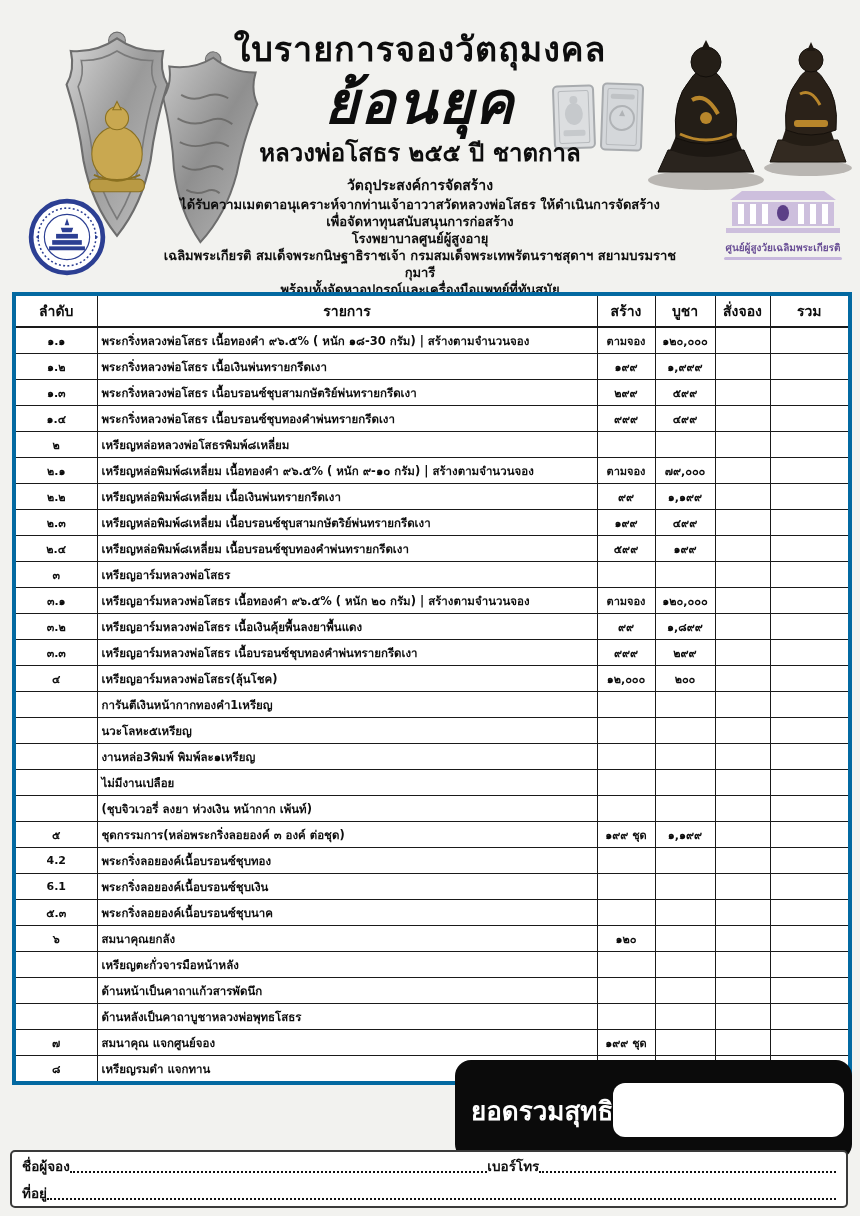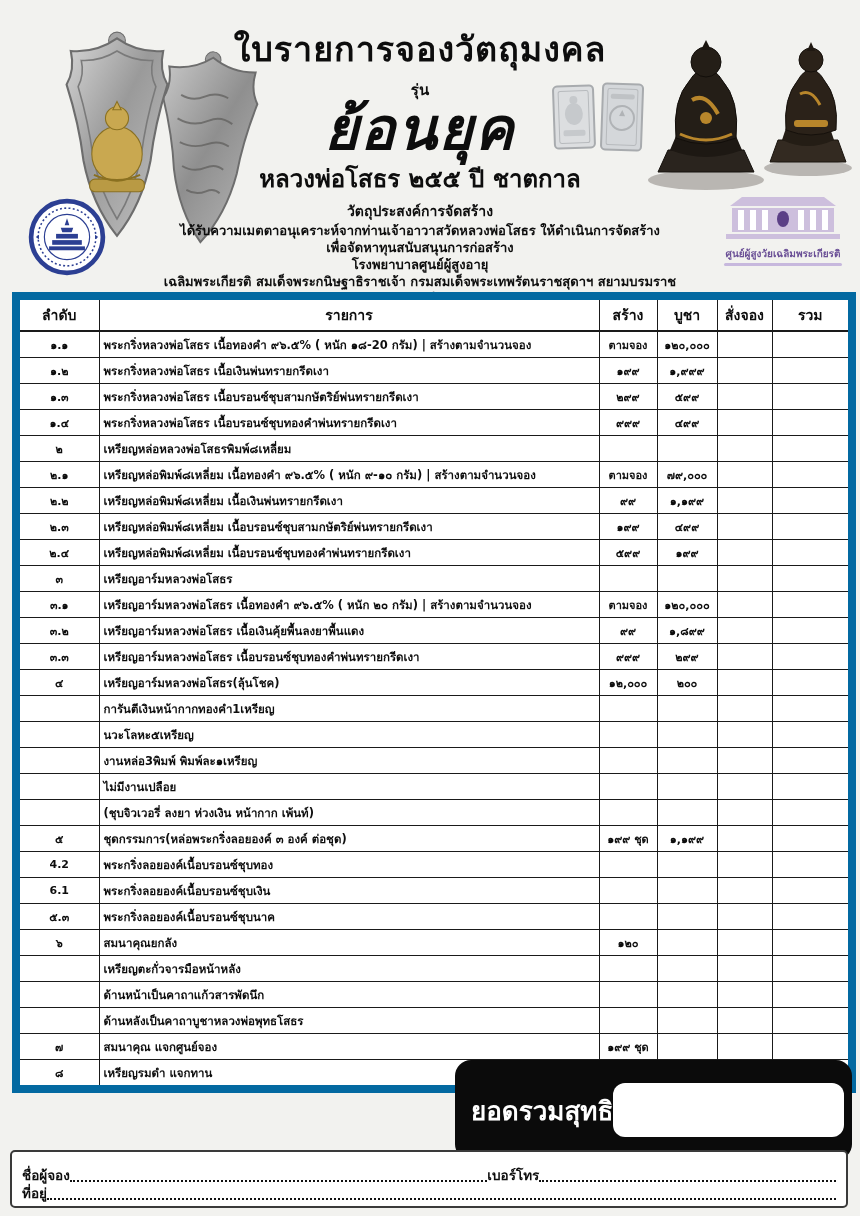--- a/index.html
+++ b/index.html
@@ -34,21 +34,21 @@
   
   table.order{
     position:absolute;left:12px;top:292px;
     border-collapse:collapse;table-layout:fixed;
     width:836px;background:#fff;
   }
   table.order th,table.order td{
     border:1px solid #1a1a1a;
     overflow:hidden;white-space:nowrap;
   }
-  table.order{border:8px solid #0369a1;}
+  table.order{border:4px solid #0369a1;}
   table.order th{
     height:28px;font-size:14px;font-weight:bold;border-bottom:2px solid #1a1a1a;
     background:#fff;
   }
   table.order td{height:25px;padding:0 4px;background:#fff;}
   td.c-no,td.c-made,td.c-price,td.c-order,td.c-total{text-align:center;font-weight:bold;font-size:11px;}
   td.c-item{text-align:left;font-weight:bold;font-size:11.5px;padding-left:7px;}
 
   
   .total-box{
@@ -59,21 +59,21 @@
   }
   .total-label{color:#fff;font-size:26px;font-weight:bold;white-space:nowrap;}
   .total-input{
     width:232px;height:54px;background:#fff;border-radius:12px;border:none;
   }
 
   
   .booking-form{
     position:absolute;left:10px;top:1150px;width:838px;height:58px;
     background:#fff;border:2px solid #3a3a3a;border-radius:5px;
-    box-sizing:border-box;padding:16px 10px 6px 10px;
+    box-sizing:border-box;padding:7px 10px 6px 10px;
     display:flex;flex-direction:column;justify-content:space-between;
   }
   .form-line{display:flex;align-items:flex-end;}
   .form-label{font-size:13.5px;font-weight:bold;white-space:nowrap;line-height:14px;}
   .dotfill{border-bottom:2px dotted #111;height:12px;}
   .fill-name{flex:1.9;}
   .fill-phone{flex:1.35;}
   .fill-address{flex:1;}
 </style>
 </head>
@@ -168,21 +168,21 @@
     <circle cx="50" cy="50" r="29" fill="none" stroke="#2c3f93" stroke-width="1.5"></circle>
     <path d="M50 26 l3 9 h-6 z" fill="#2c3f93"></path>
     <path d="M42 38 h16 l-2 6 h-12 z" fill="#2c3f93"></path>
     <rect x="36" y="46" width="28" height="6" fill="#2c3f93"></rect>
     <rect x="31" y="54" width="38" height="6" fill="#2c3f93"></rect>
     <rect x="27" y="62" width="46" height="5" fill="#2c3f93"></rect>
     <path d="M10 50 l4 -3 v6 z" fill="#2c3f93"></path>
       <path d="M90 50 l-4 -3 v6 z" fill="#2c3f93"></path>
   </svg>
 
-  <div class="art" style="left:712px;top:194px;width:142px;">
+  <div class="art" style="left:712px;top:188px;width:142px;">
     <svg width="142" height="48" viewBox="0 0 142 48">
       <path d="M18 12 L124 12 L112 3 L30 3 Z" fill="#cdbfdd"></path>
       <rect x="20" y="14" width="102" height="24" fill="#cdbfdd"></rect>
       <g fill="#ffffff">
         <rect x="26" y="16" width="6" height="20"></rect>
           <rect x="38" y="16" width="6" height="20"></rect>
         <rect x="50" y="16" width="6" height="20"></rect>
           <rect x="86" y="16" width="6" height="20"></rect>
         <rect x="98" y="16" width="6" height="20"></rect>
           <rect x="110" y="16" width="6" height="20"></rect>
@@ -190,21 +190,20 @@
       <rect x="62" y="14" width="18" height="24" fill="#cdbfdd"></rect>
       <ellipse cx="71" cy="25" rx="6" ry="8" fill="#5b3f86"></ellipse>
       <rect x="14" y="40" width="114" height="5" fill="#cdbfdd"></rect>
     </svg>
     <div class="elder-caption">ศูนย์ผู้สูงวัยเฉลิมพระเกียรติ</div>
     <div class="elder-subline"></div>
   </div>
 
   <div class="header-text">
     <div class="page-title">ใบรายการจองวัตถุมงคล</div>
-    <div class="edition-label">รุ่น</div>
     <div class="edition-name">ย้อนยุค</div>
     <div class="subtitle">หลวงพ่อโสธร ๒๕๕ ปี ชาตกาล</div>
     <div class="purpose-title">วัตถุประสงค์การจัดสร้าง</div>
     <div class="purpose-line">ได้รับความเมตตาอนุเคราะห์จากท่านเจ้าอาวาสวัดหลวงพ่อโสธร ให้ดำเนินการจัดสร้าง</div>
     <div class="purpose-line">เพื่อจัดหาทุนสนับสนุนการก่อสร้าง</div>
     <div class="purpose-line">โรงพยาบาลศูนย์ผู้สูงอายุ</div>
     <div class="purpose-line">เฉลิมพระเกียรติ สมเด็จพระกนิษฐาธิราชเจ้า กรมสมเด็จพระเทพรัตนราชสุดาฯ สยามบรมราชกุมารี</div>
     <div class="purpose-line">พร้อมทั้งจัดหาอุปกรณ์และเครื่องมือแพทย์ที่ทันสมัย</div>
   </div>
 
@@ -223,21 +222,21 @@
         <th>รายการ</th>
         <th>สร้าง</th>
         <th>บูชา</th>
         <th>สั่งจอง</th>
         <th>รวม</th>
       </tr>
     </thead>
     <tbody>
         <tr>
           <td class="c-no">๑.๑</td>
-          <td class="c-item">พระกริ่งหลวงพ่อโสธร เนื้อทองคำ ๙๖.๕% ( หนัก ๑๘-20 กรัม) | สร้างตามจำนวนจอง</td>
+          <td class="c-item">พระกริ่งหลวงพ่อโสธร เนื้อทองคำ ๙๖.๕% ( หนัก ๑๘-30 กรัม) | สร้างตามจำนวนจอง</td>
           <td class="c-made">ตามจอง</td>
           <td class="c-price">๑๒๐,๐๐๐</td>
           <td class="c-order"></td>
           <td class="c-row"></td>
         </tr>
         <tr>
           <td class="c-no">๑.๒</td>
           <td class="c-item">พระกริ่งหลวงพ่อโสธร เนื้อเงินพ่นทรายกรีดเงา</td>
           <td class="c-made">๑๙๙</td>
           <td class="c-price">๑,๙๙๙</td>

